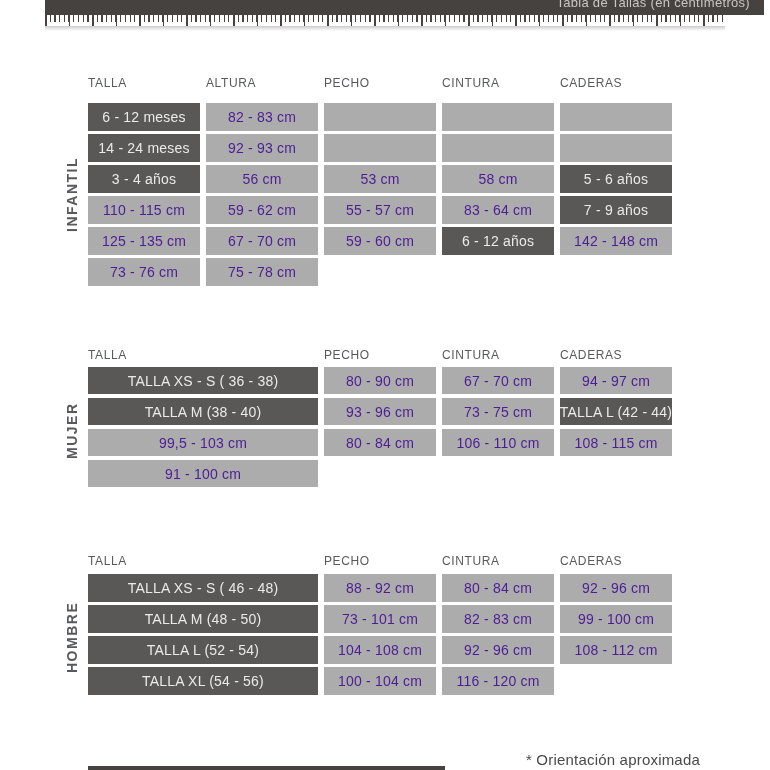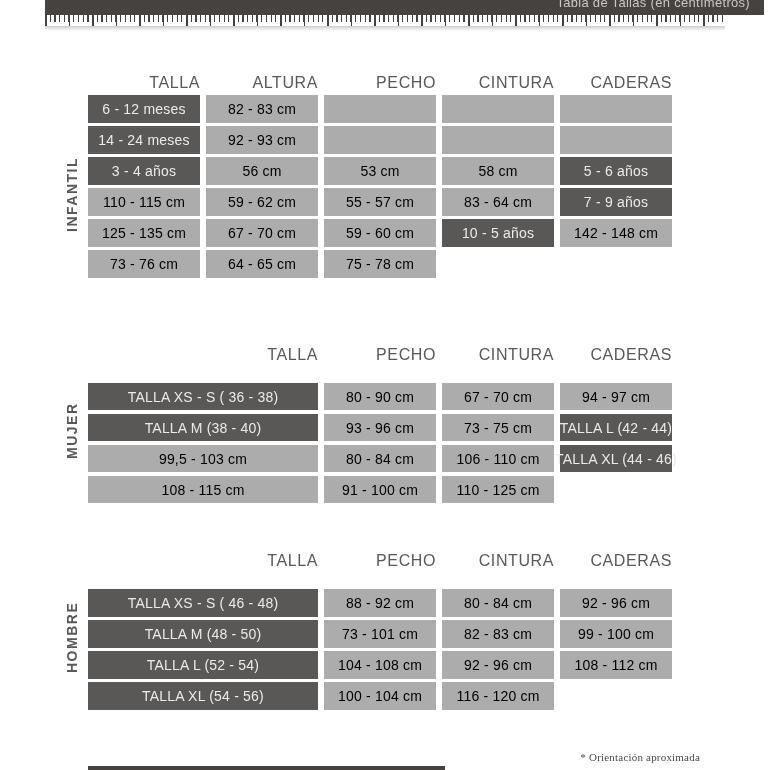--- a/index.html
+++ b/index.html
@@ -30,57 +30,57 @@
     position:absolute;top:26px;left:0;width:100%;height:5px;
     background:linear-gradient(rgba(110,110,110,.35),rgba(110,110,110,0));
   }
 
   
   .section{position:absolute;left:88px;width:584px}
   .thead,.tbody{display:grid;column-gap:6px}
   .g5{grid-template-columns:repeat(5,112px)}
   .g4{grid-template-columns:230px 112px 112px 112px}
   .th{
-    font-size:16px;color:var(--header-text,#58595b);letter-spacing:.6px;
-    text-align:right;height:16px;line-height:16px;
+    font-size:12px;color:var(--header-text,#58595b);letter-spacing:.6px;
+    text-align:left;height:16px;line-height:16px;
   }
   .tbody{row-gap:3px}
   .cell{
     display:flex;align-items:center;justify-content:center;
     font-size:14px;letter-spacing:.2px;white-space:nowrap;
   }
   .cell.dark{background:var(--dark-cell,#5a5856);color:#eceae7}
-  .cell.light{background:var(--light-cell,#acacac);color:#000000}
+  .cell.light{background:var(--light-cell,#acacac);color:#4c1d95}
 
   #sec-infantil{top:75px}
-  #sec-infantil .tbody{margin-top:4px}
+  #sec-infantil .tbody{margin-top:12px}
   #sec-infantil .cell{height:28px}
 
   #sec-mujer{top:347px}
-  #sec-mujer .tbody{margin-top:20px;row-gap:4px}
+  #sec-mujer .tbody{margin-top:4px;row-gap:4px}
   #sec-mujer .cell{height:27px}
 
   #sec-hombre{top:553px}
-  #sec-hombre .tbody{margin-top:20px;}
+  #sec-hombre .tbody{margin-top:5px;}
   #sec-hombre .cell{height:28px}
 
   .side-label{
     position:absolute;left:-27px;width:22px;
     display:flex;align-items:center;justify-content:center;
     writing-mode:vertical-rl;transform:rotate(180deg);
     font-size:14px;font-weight:bold;color:var(--header-text,#58595b);
     letter-spacing:1.5px;
   }
   #sec-infantil .side-label{top:28px;height:183px}
   #sec-mujer .side-label{top:24px;height:120px}
   #sec-hombre .side-label{top:22px;height:124px}
 
   .footnote{
     position:absolute;right:70px;top:751px;
-    font-size:11px;color:#4a4a4a;letter-spacing:.2px;font-family:Liberation Serif, serif;
+    font-size:15px;color:#4a4a4a;letter-spacing:.2px;
   }
   .bottom-bar{
     position:absolute;left:88px;top:766px;width:357px;height:4px;
     background:var(--ruler-dark,#454240);
   }
 </style>
 </head>
 <body>
 
 <div class="ruler">
@@ -118,24 +118,23 @@
       <div class="cell light">58 cm</div>
       <div class="cell dark">5 - 6 años</div>
       <div class="cell light">110 - 115 cm</div>
       <div class="cell light">59 - 62 cm</div>
       <div class="cell light">55 - 57 cm</div>
       <div class="cell light">83 - 64 cm</div>
       <div class="cell dark">7 - 9 años</div>
       <div class="cell light">125 - 135 cm</div>
       <div class="cell light">67 - 70 cm</div>
       <div class="cell light">59 - 60 cm</div>
-      <div class="cell dark">10 - 5 años</div>
+      <div class="cell dark">6 - 12 años</div>
       <div class="cell light">142 - 148 cm</div>
       <div class="cell light">73 - 76 cm</div>
-      <div class="cell light">64 - 65 cm</div>
       <div class="cell light">75 - 78 cm</div>
     </div>
 </div>
 
 <div class="section" id="sec-mujer">
   <div class="side-label">MUJER</div>
   <div class="thead g4">
       <div class="th">TALLA</div>
       <div class="th">PECHO</div>
       <div class="th">CINTURA</div>
@@ -146,24 +145,22 @@
       <div class="cell light">80 - 90 cm</div>
       <div class="cell light">67 - 70 cm</div>
       <div class="cell light">94 - 97 cm</div>
       <div class="cell dark">TALLA M (38 - 40)</div>
       <div class="cell light">93 - 96 cm</div>
       <div class="cell light">73 - 75 cm</div>
       <div class="cell dark">TALLA L (42 - 44)</div>
       <div class="cell light">99,5 - 103 cm</div>
       <div class="cell light">80 - 84 cm</div>
       <div class="cell light">106 - 110 cm</div>
-      <div class="cell dark">TALLA XL (44 - 46)</div>
       <div class="cell light">108 - 115 cm</div>
       <div class="cell light">91 - 100 cm</div>
-      <div class="cell light">110 - 125 cm</div>
     </div>
 </div>
 
 <div class="section" id="sec-hombre">
   <div class="side-label">HOMBRE</div>
   <div class="thead g4">
       <div class="th">TALLA</div>
       <div class="th">PECHO</div>
       <div class="th">CINTURA</div>
       <div class="th">CADERAS</div>

